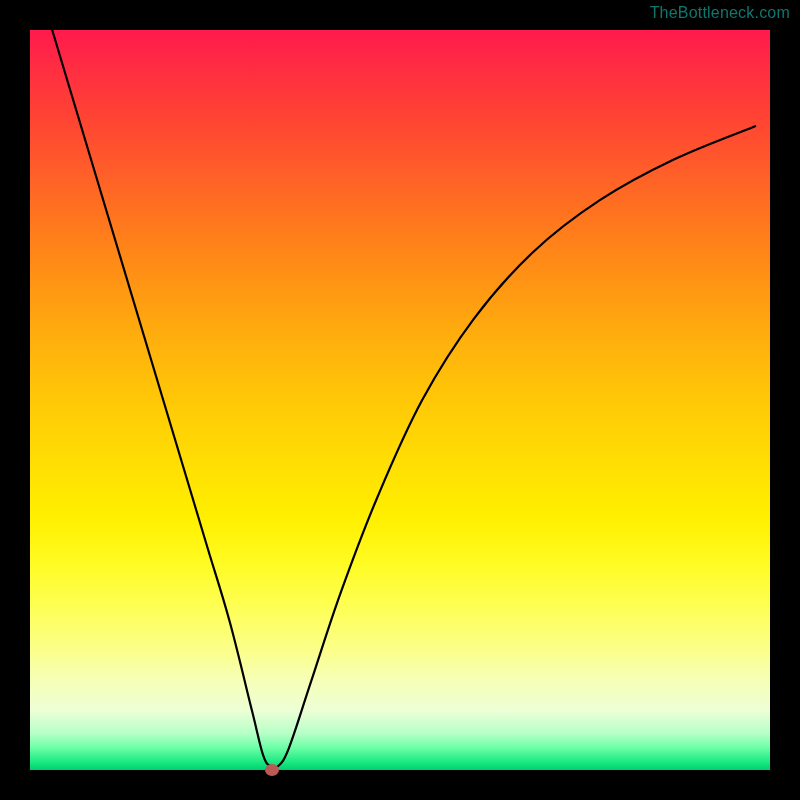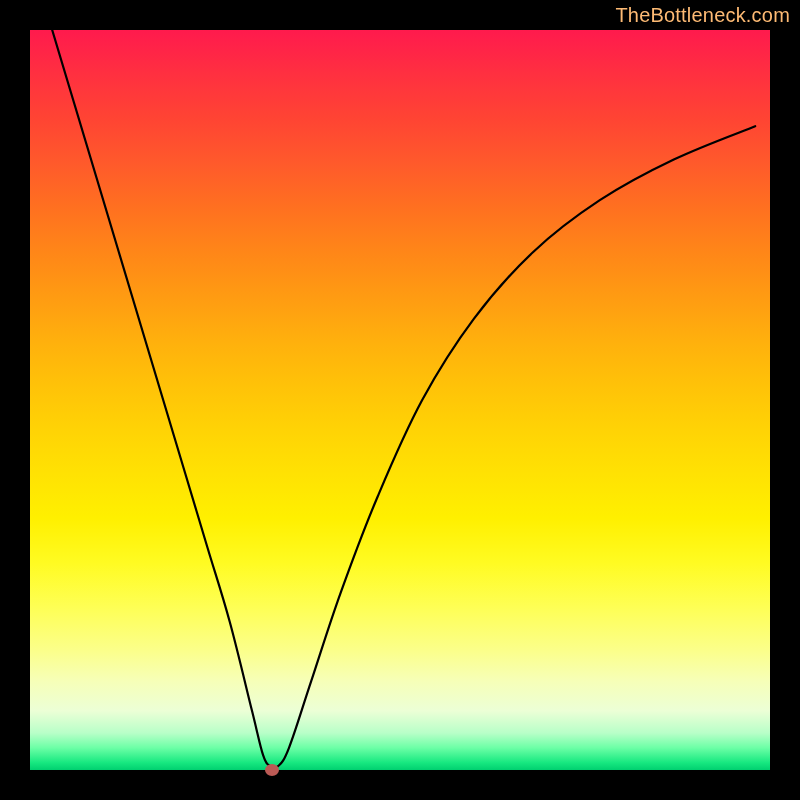--- a/index.html
+++ b/index.html
@@ -45,22 +45,22 @@
       #6cffa6 97%,
       #17e880 99%,
       #00d070 100%
     );
     box-sizing: border-box;
   }
   .watermark {
     position: absolute;
     top: 4px;
     right: 10px;
-    color: #fdba74;
-    font-size: 20px;
+    color: #0f766e;
+    font-size: 16px;
     font-weight: 500;
     letter-spacing: 0.2px;
     user-select: none;
   }
   svg.curve {
     position: absolute;
     left: 0;
     top: 0;
     width: 740px;
     height: 740px;

